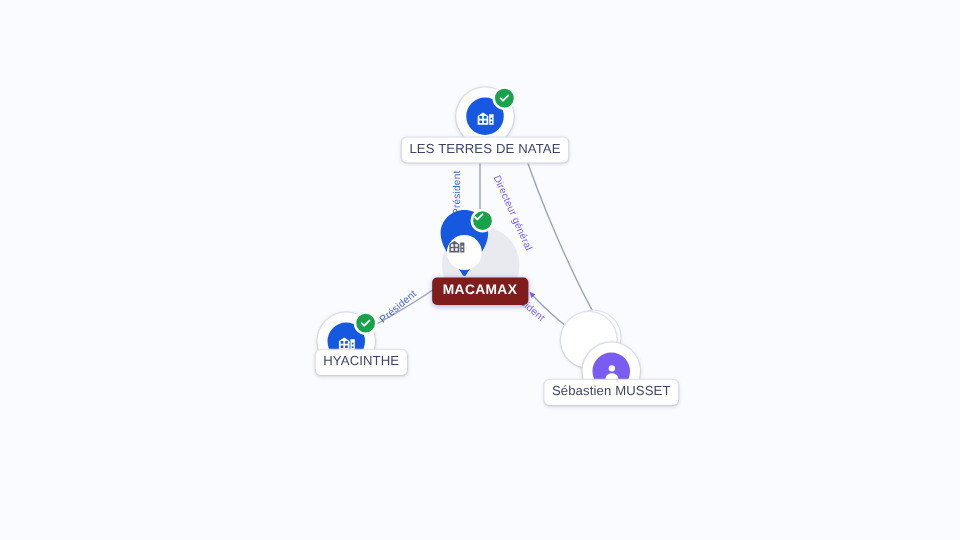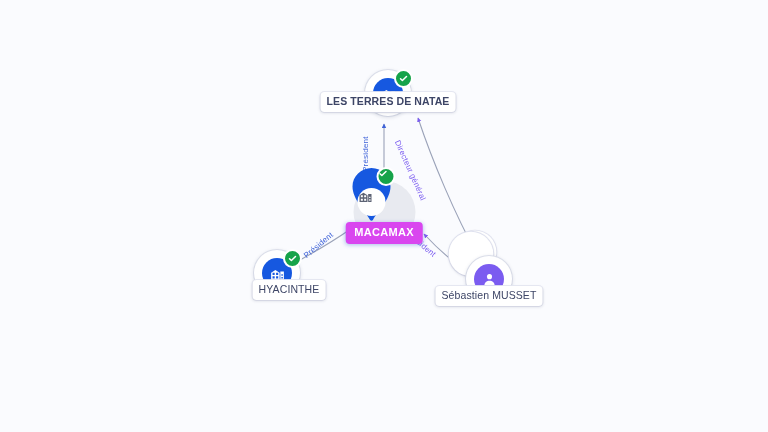--- a/index.html
+++ b/index.html
@@ -129,21 +129,21 @@
     line-height: 1;
     color: #3d4566;
     background: #ffffff;
     border-radius: 4px;
     padding: 4px 6px 5px;
     box-shadow: 0 1px 3px rgba(30,40,80,.16), 0 0 0 1px rgba(232,234,244,.9);
     letter-spacing: .1px;
   }
   .label.focus {
     color: #ffffff;
-    background: #d946ef;
+    background: #7f1d1d;
     font-weight: bold;
     letter-spacing: .3px;
     box-shadow: 0 1px 4px rgba(22,80,200,.35);
     font-size: 11px;
     padding: 5px 9px 6px;
   }
 
   
   .edge-label {
     position: absolute;
@@ -204,21 +204,21 @@
             <path d="M3 21V11l6-4 6 4v10H3zm2-2h3v-3H5v3zm5 0h3v-3h-3v3zM5 14h3v-3H5v3zm5 0h3v-3h-3v3z"></path>
             <path d="M16 21V9h5v12h-5zm1.5-2h2v-2h-2v2zm0-4h2v-2h-2v2z"></path>
           </svg>
         </div>
         <div class="badge">
           <svg width="9" height="9" viewBox="0 0 24 24" fill="none" stroke="#ffffff" stroke-width="4" stroke-linecap="round" stroke-linejoin="round">
             <path d="M4 12.5l5 5 11-11"></path>
           </svg>
         </div>
       </div>
-      <div class="label" style="top:22px;font-weight:bold;">LES TERRES DE NATAE</div>
+      <div class="label" style="top:40px;">LES TERRES DE NATAE</div>
     </div>
   </div>
 
   <div class="node" style="left:384px; top:212px;">
     <div class="node-hit" style="left:0; top:0;">
       <div class="pin-halo"></div>
       <div class="pin" style="margin:-34px 0 0 -25px;">
         <svg width="50" height="62" viewBox="0 0 50 62" aria-hidden="true">
           <path d="M25 4c-10.5 0-19 8.3-19 18.6 0 13 13.5 25.6 17.6 33.4.6 1.1 2.2 1.1 2.8 0C30.5 48.2 44 35.6 44 22.6 44 12.3 35.5 4 25 4z" fill="#1658e0"></path>
         </svg>
@@ -251,21 +251,21 @@
           <svg width="9" height="9" viewBox="0 0 24 24" fill="none" stroke="#ffffff" stroke-width="4" stroke-linecap="round" stroke-linejoin="round">
             <path d="M4 12.5l5 5 11-11"></path>
           </svg>
         </div>
       </div>
       <div class="label" style="top:30px;margin-left:12px;">HYACINTHE</div>
     </div>
   </div>
 
   <div class="node" style="left:489px; top:279px;">
-    <div class="node-hit" style="left:0; top:0;text-decoration:underline;">
+    <div class="node-hit" style="left:0; top:18px;text-decoration:underline;">
       <div class="stack s1" style="left:-23px; top:-23px;"></div>
       <div class="stack s2" style="left:-23px; top:-23px;"></div>
       <div class="disc" style="position:relative;">
         <div class="inner person">
           <svg width="17" height="17" viewBox="0 0 24 24" fill="#ffffff" aria-hidden="true">
             <circle cx="12" cy="8" r="3.6"></circle>
             <path d="M4.8 20c0-3.9 3.2-6.4 7.2-6.4s7.2 2.5 7.2 6.4z"></path>
           </svg>
         </div>
       </div>

